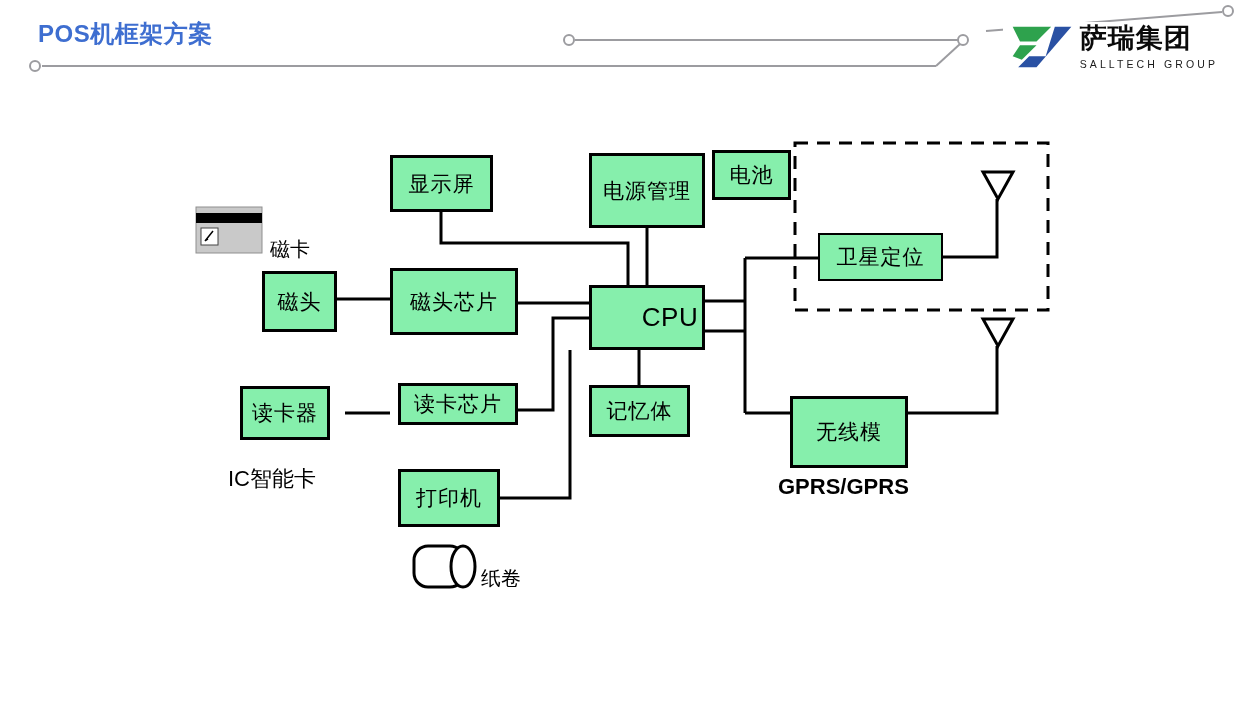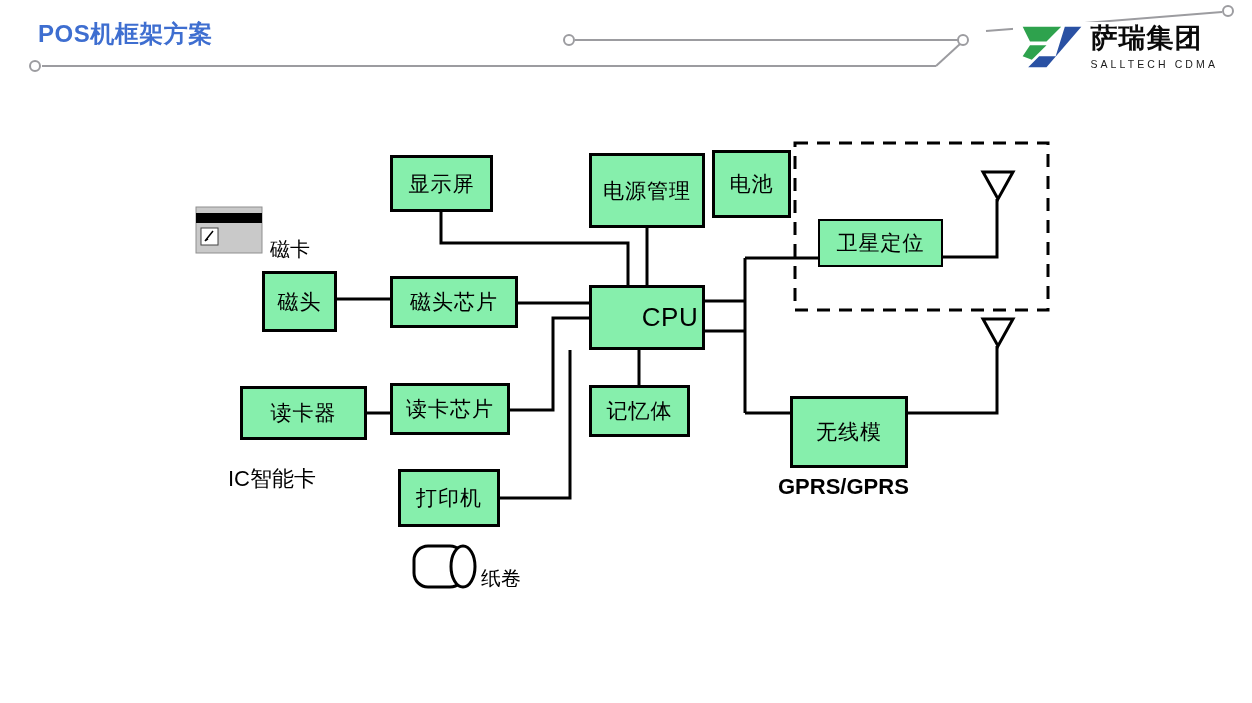--- a/index.html
+++ b/index.html
@@ -111,21 +111,21 @@
   <h1 class="page-title">POS机框架方案</h1>
 
   <div class="logo">
     <svg width="66" height="50" viewBox="0 0 72 52">
       <path d="M4,4 L46,4 L30,20 L12,20 Z" fill="#2EA24D"></path>
       <path d="M12,24 L30,24 L14,40 L4,36 Z" fill="#2EA24D"></path>
       <path d="M50,4 L68,4 L30,48 L10,48 L22,36 L40,36 Z" fill="#2A51A3"></path>
     </svg>
     <div>
       <div class="logo-text-company">萨瑞集团</div>
-      <div class="logo-text-sub">SALLTECH CDMA</div>
+      <div class="logo-text-sub">SALLTECH GROUP</div>
     </div>
   </div>
 
   <svg class="wires-svg" width="1252" height="703" viewBox="0 0 1252 703">
 
     <rect x="795" y="143" width="253" height="167" fill="none" stroke="#000" stroke-width="3" stroke-dasharray="13 9"></rect>
 
     <g stroke="#000000" stroke-width="3" fill="none">
       <path d="M441,212 V243 H628 V285"></path>
       <path d="M647,228 V285"></path>
@@ -159,33 +159,33 @@
     <g>
       <rect x="414" y="546" width="50" height="41" rx="14" fill="#ffffff" stroke="#000000" stroke-width="3"></rect>
       <ellipse cx="463" cy="566.5" rx="12" ry="20.5" fill="#ffffff" stroke="#000000" stroke-width="3"></ellipse>
     </g>
   </svg>
 
   <div class="dbox" style="left:390px;top:155px;width:103px;height:57px">显示屏</div>
 
   <div class="dbox" style="left:589px;top:153px;width:116px;height:75px">电源管理</div>
 
-  <div class="dbox" style="left:712px;top:150px;width:79px;height:68px">电池</div>
+  <div class="dbox" style="left:712px;top:150px;width:79px;height:50px">电池</div>
 
-  <div class="dbox thin" style="left:818px;top:219px;width:125px;height:48px">卫星定位</div>
+  <div class="dbox thin" style="left:818px;top:233px;width:125px;height:48px">卫星定位</div>
 
   <div class="dbox" style="left:262px;top:271px;width:75px;height:61px">磁头</div>
 
-  <div class="dbox" style="left:390px;top:276px;width:128px;height:52px">磁头芯片</div>
+  <div class="dbox" style="left:390px;top:268px;width:128px;height:67px">磁头芯片</div>
 
   <div class="dbox cpu-text" style="left:589px;top:285px;width:116px;height:65px">CPU</div>
 
-  <div class="dbox" style="left:240px;top:386px;width:127px;height:54px">读卡器</div>
+  <div class="dbox" style="left:240px;top:386px;width:90px;height:54px">读卡器</div>
 
-  <div class="dbox" style="left:390px;top:383px;width:120px;height:52px">读卡芯片</div>
+  <div class="dbox" style="left:398px;top:383px;width:120px;height:42px">读卡芯片</div>
 
   <div class="dbox" style="left:589px;top:385px;width:101px;height:52px">记忆体</div>
 
   <div class="dbox" style="left:790px;top:396px;width:118px;height:72px">无线模</div>
 
   <div class="dbox" style="left:398px;top:469px;width:102px;height:58px">打印机</div>
 
   <div class="dlabel" style="left:270px;top:236px;font-size:20px">磁卡</div>
 
   <div class="dlabel" style="left:228px;top:464px;font-size:22px">IC智能卡</div>

